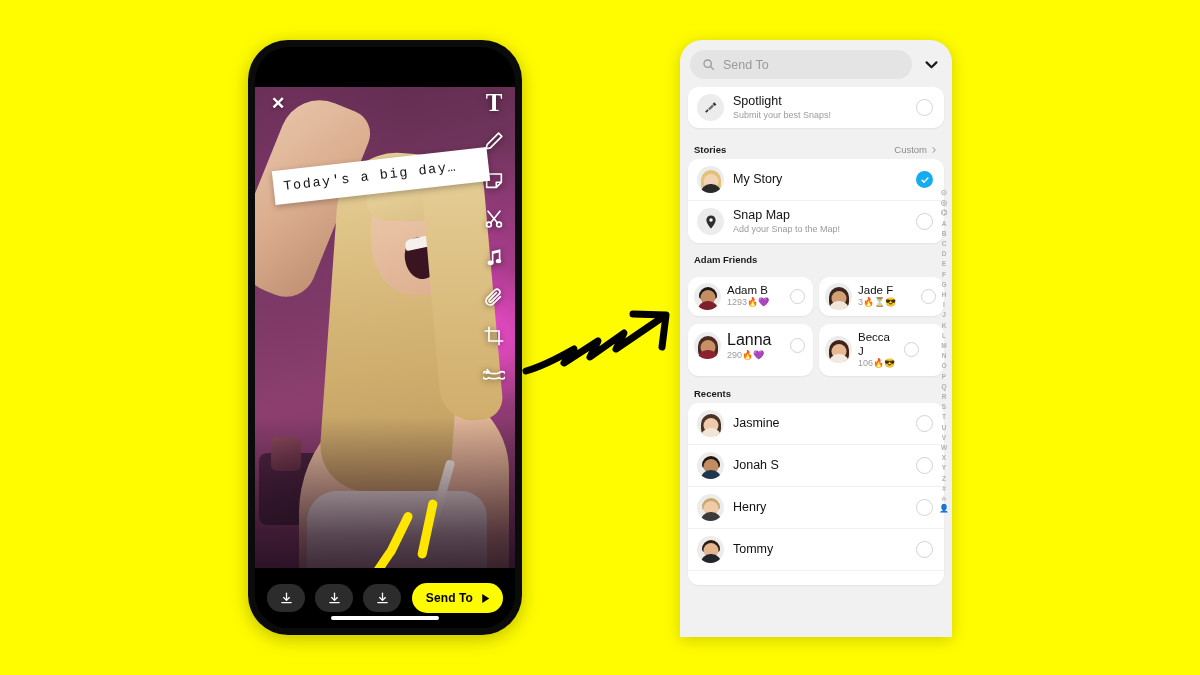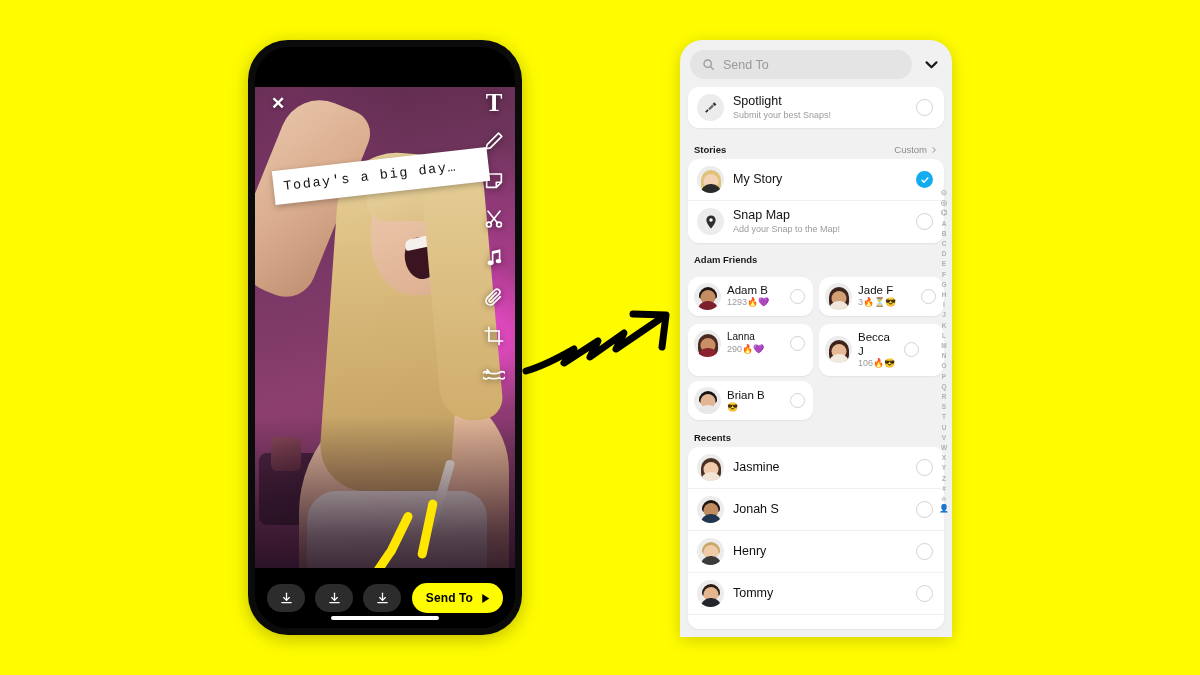--- a/index.html
+++ b/index.html
@@ -560,21 +560,21 @@
 
     <div class="grid2">
       <div class="card">
         <div class="row" style="padding:6px 8px 6px 6px;gap:6px;">
           <div class="avatar">
             <div class="av-hair-long" style="background:#4a2a20;"></div>
             <div class="av-face" style="background:#c98f66;top:8px;"></div>
             <div class="av-body" style="background:#8a2230;"></div>
           </div>
           <div class="txt">
-            <div class="nm" style="font-size:10px;">Lanna</div>
+            <div class="nm" style="font-size:16px;">Lanna</div>
             <div class="sub">290🔥💜</div>
           </div>
           <div class="radio" style="width:15px;height:15px;"></div>
         </div>
       </div>
       <div class="card">
         <div class="row" style="padding:6px 25px 6px 6px;gap:6px;">
           <div class="avatar">
             <div class="av-hair-long" style="background:#3f2219;"></div>
             <div class="av-face" style="background:#e6b894;top:8px;"></div>
@@ -582,36 +582,20 @@
           </div>
           <div class="txt">
             <div class="nm" style="font-size:11.5px;">Becca J</div>
             <div class="sub">106🔥😎</div>
           </div>
           <div class="radio" style="width:15px;height:15px;"></div>
         </div>
       </div>
     </div>
 
-    <div class="gcard-wrap">
-      <div class="card">
-        <div class="row" style="padding:6px 8px 6px 6px;gap:6px;">
-          <div class="avatar">
-            <div class="av-hair" style="background:#141414;"></div>
-            <div class="av-face" style="background:#e3b693;"></div>
-            <div class="av-body" style="background:#e8e8e8;"></div>
-          </div>
-          <div class="txt">
-            <div class="nm" style="font-size:11.5px;">Brian B</div>
-            <div class="sub">😎</div>
-          </div>
-          <div class="radio" style="width:15px;height:15px;"></div>
-        </div>
-      </div>
-    </div>
 
     <div class="sec-head">
       <div class="t">Recents</div>
     </div>
     <div class="card">
       <div class="row">
         <div class="avatar">
           <div class="av-hair-long" style="background:#4b3124;"></div>
           <div class="av-face" style="background:#efcbab;top:8px;"></div>
           <div class="av-body" style="background:#f0e5d6;"></div>

